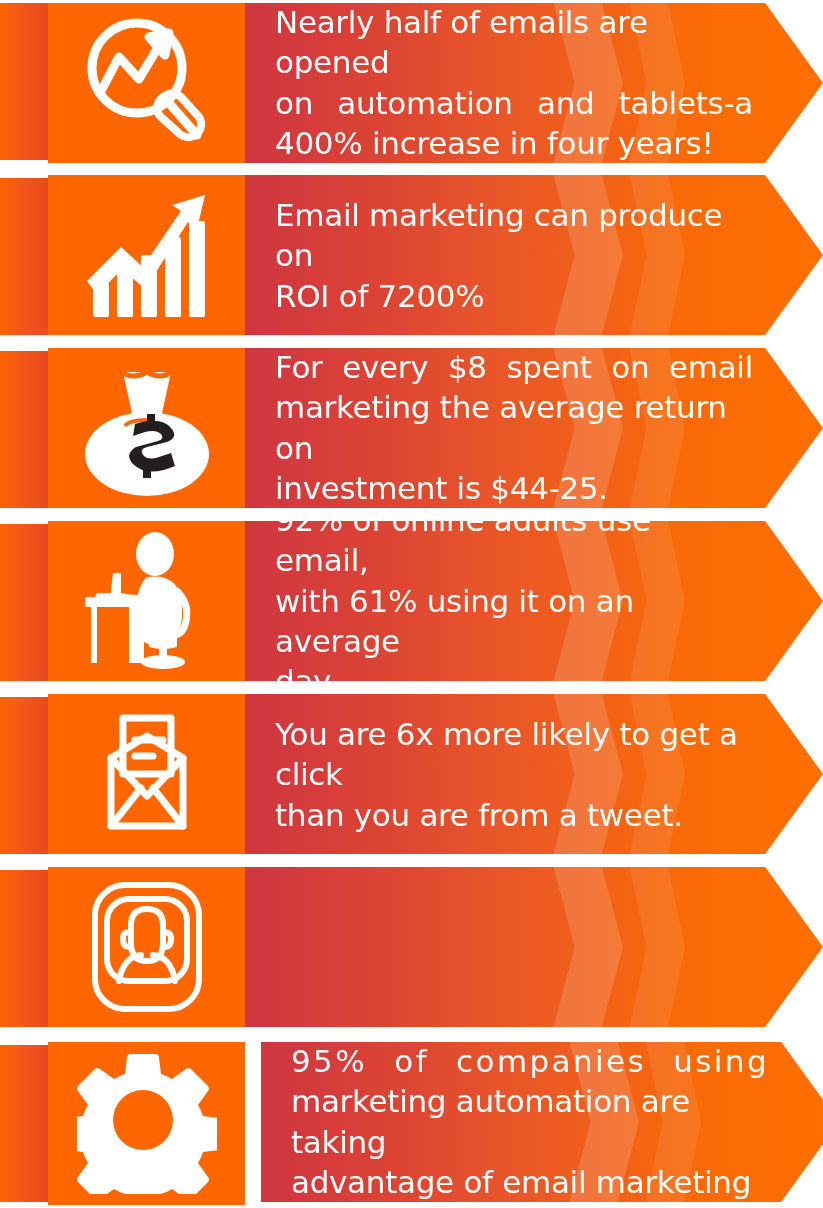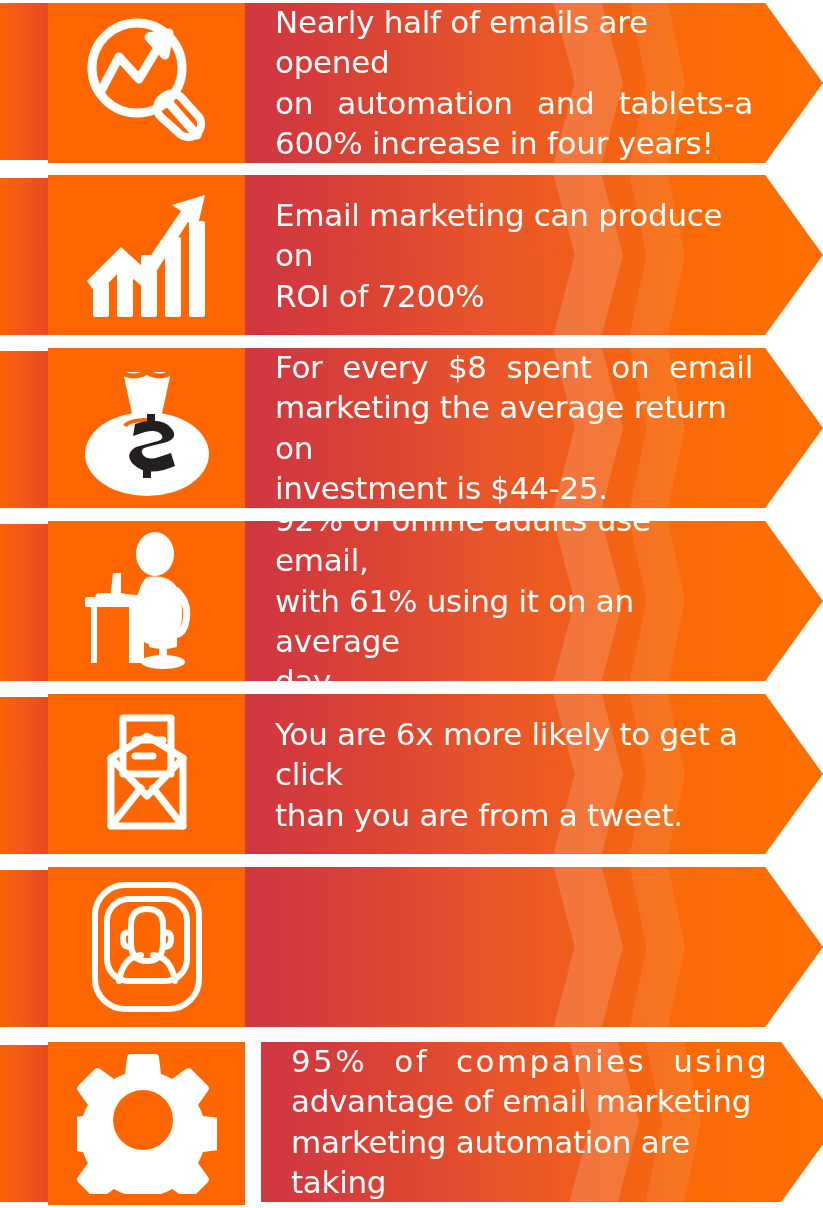--- a/index.html
+++ b/index.html
@@ -135,21 +135,21 @@
           </g>
         </svg>
       </span>
     </div>
     <div class="banner" style="top:0px;height:160px;">
       <div class="sheen a"></div>
       <div class="sheen b"></div>
       <div class="text">
         <span class="ln nat">Nearly half of emails are opened</span>
         <span class="ln jst">on automation and tablets-a</span>
-        <span class="ln nat">600% increase in four years!</span>
+        <span class="ln nat">400% increase in four years!</span>
       </div>
     </div>
   </div>
 
   <div class="row" style="top:175px;height:160px;">
     <div class="left-tab" style="top:3px;height:157px;"></div>
     <div class="icon-box" style="top:0px;height:160px;">
       <span>
         <svg width="140" height="140" viewBox="0 0 140 140">
           <g fill="#ffffff">
@@ -298,19 +298,19 @@
             <circle cx="66" cy="66" r="30" fill="#ff6600"></circle>
           </g>
         </svg>
       </span>
     </div>
     <div class="banner" style="top:0px;height:160px;margin-left:16px;">
       <div class="sheen a"></div>
       <div class="sheen b"></div>
       <div class="text">
         <span class="ln jst wide">95% of companies using</span>
+        <span class="ln nat">marketing automation are taking</span>
         <span class="ln nat">advantage of email marketing</span>
-        <span class="ln nat">marketing automation are taking</span>
       </div>
     </div>
   </div>
 
 </div>
 
 </body></html>

